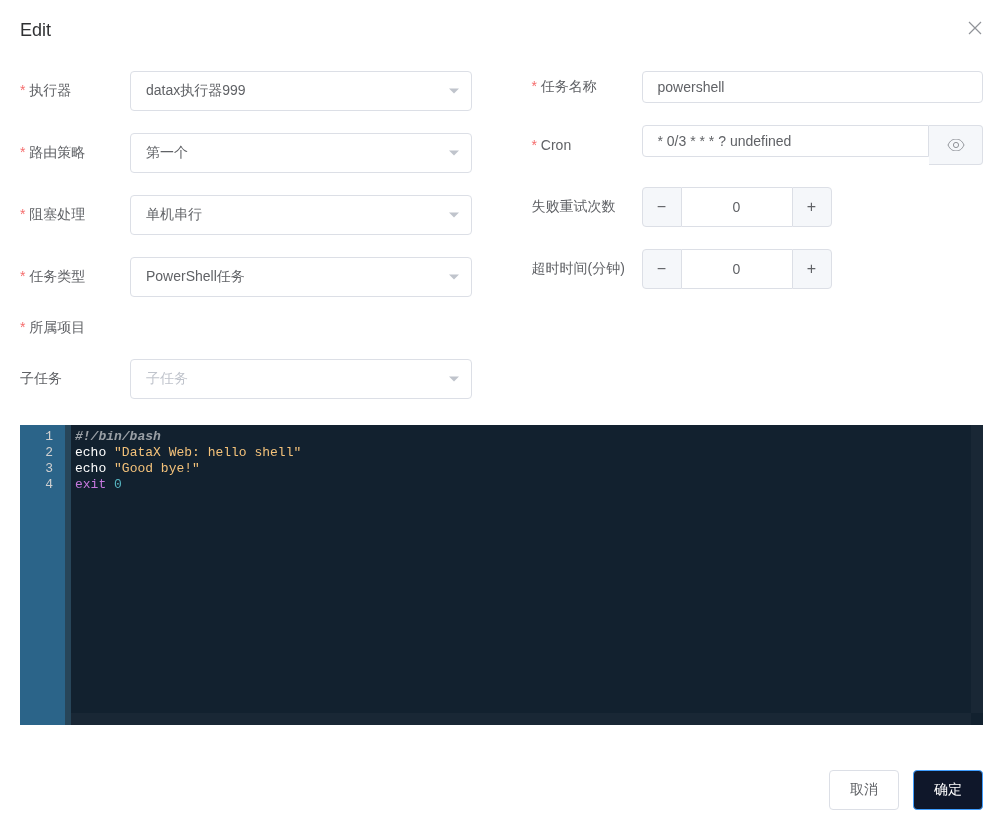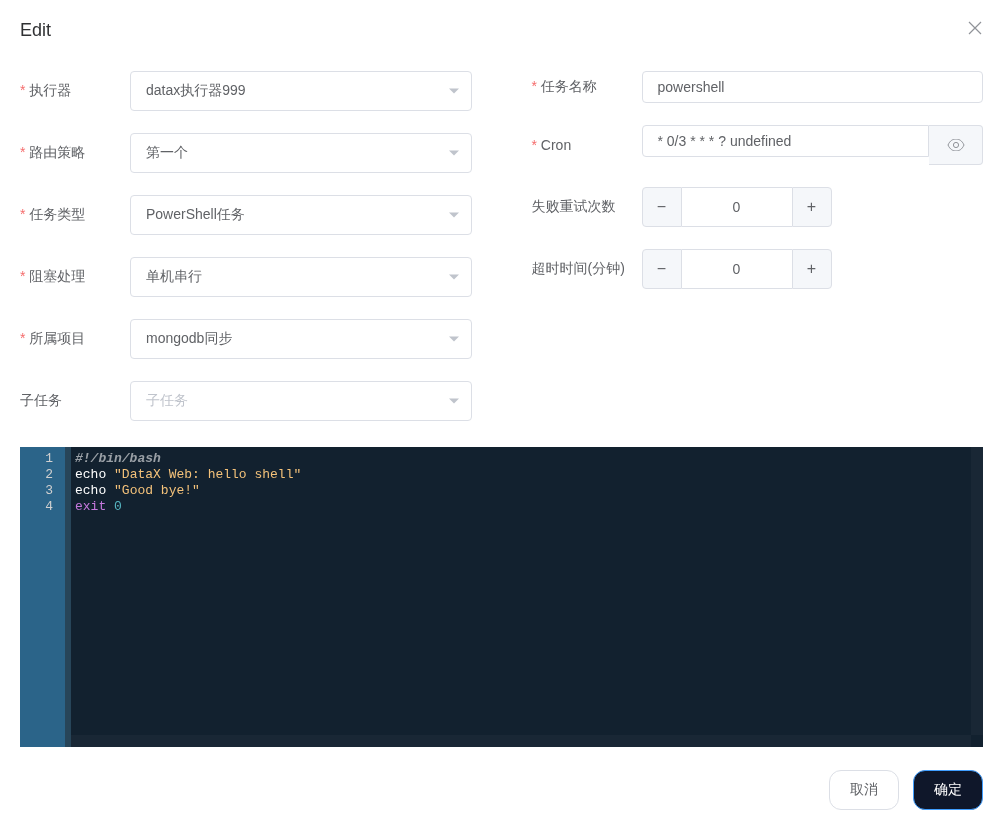--- a/index.html
+++ b/index.html
@@ -224,21 +224,21 @@
   right: 0;
   padding: 12px 20px 18px;
   text-align: right;
 }
 .btn {
   display: inline-flex;
   align-items: center;
   justify-content: center;
   height: 40px;
   padding: 0 20px;
-  border-radius: 12px;
+  border-radius: 4px;
   font-size: 14px;
   cursor: pointer;
   margin-left: 10px;
 }
 .btn-default {
   background: #fff;
   border: 1px solid #dcdfe6;
   color: #606266;
 }
 .btn-primary {
@@ -276,44 +276,39 @@
         <div class="form-item">
           <label class="form-label required">路由策略</label>
           <div class="form-control">
             <div class="select">
               <span>第一个</span>
             </div>
           </div>
         </div>
 
         <div class="form-item">
+          <label class="form-label required">阻塞处理</label>
+          <div class="form-control">
+            <div class="select">
+              <span>单机串行</span>
+            </div>
+          </div>
+        </div>
+
+        <div class="form-item">
           <label class="form-label required">任务类型</label>
           <div class="form-control">
             <div class="select">
               <span>PowerShell任务</span>
             </div>
           </div>
         </div>
 
         <div class="form-item">
-          <label class="form-label required">阻塞处理</label>
-          <div class="form-control">
-            <div class="select">
-              <span>单机串行</span>
-            </div>
-          </div>
-        </div>
-
-        <div class="form-item">
           <label class="form-label required">所属项目</label>
-          <div class="form-control">
-            <div class="select">
-              <span>mongodb同步</span>
-            </div>
-          </div>
         </div>
 
         <div class="form-item">
           <label class="form-label">子任务</label>
           <div class="form-control">
             <div class="select">
               <span class="select-placeholder">子任务</span>
             </div>
           </div>
         </div>

